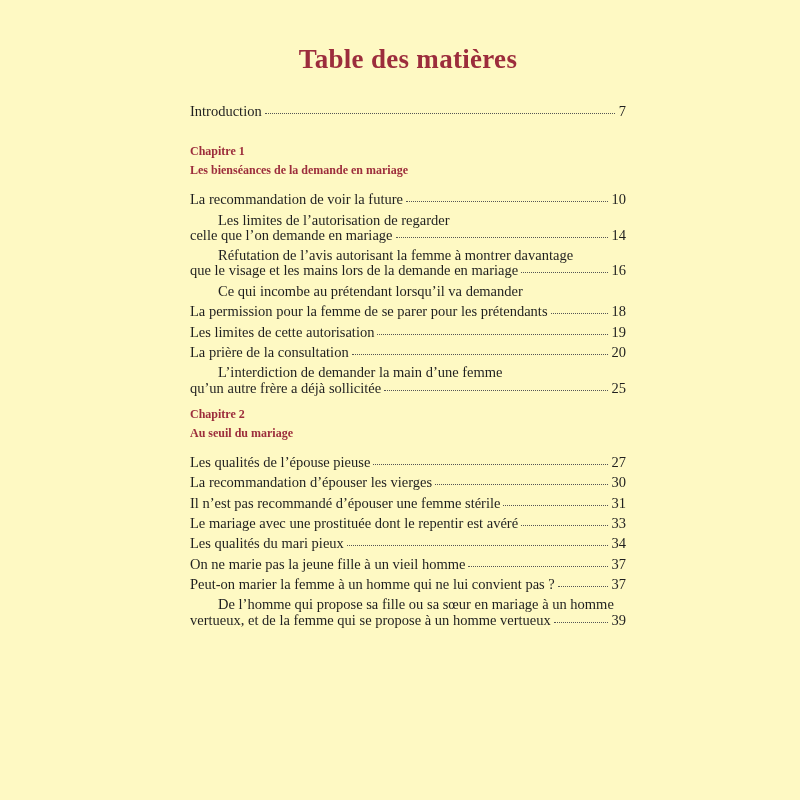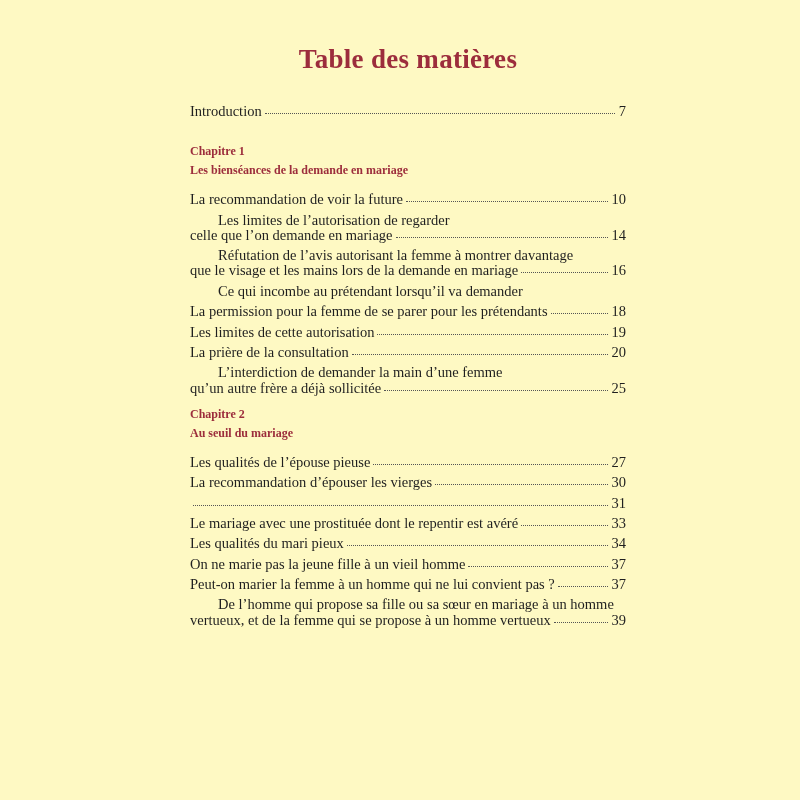--- a/index.html
+++ b/index.html
@@ -172,20 +172,21 @@
             </div>
             <div class="entry">
               <div class="row">
                 <span class="line-text">La recommandation d’épouser les vierges</span>
                 <span class="leader"></span>
                 <span class="pagenum">30</span>
               </div>
             </div>
             <div class="entry">
               <div class="row">
+                <span class="line-text">Il n’est pas recommandé d’épouser une femme stérile</span>
                 <span class="leader"></span>
                 <span class="pagenum">31</span>
               </div>
             </div>
             <div class="entry">
               <div class="row">
                 <span class="line-text">Le mariage avec une prostituée dont le repentir est avéré</span>
                 <span class="leader"></span>
                 <span class="pagenum">33</span>
               </div>

